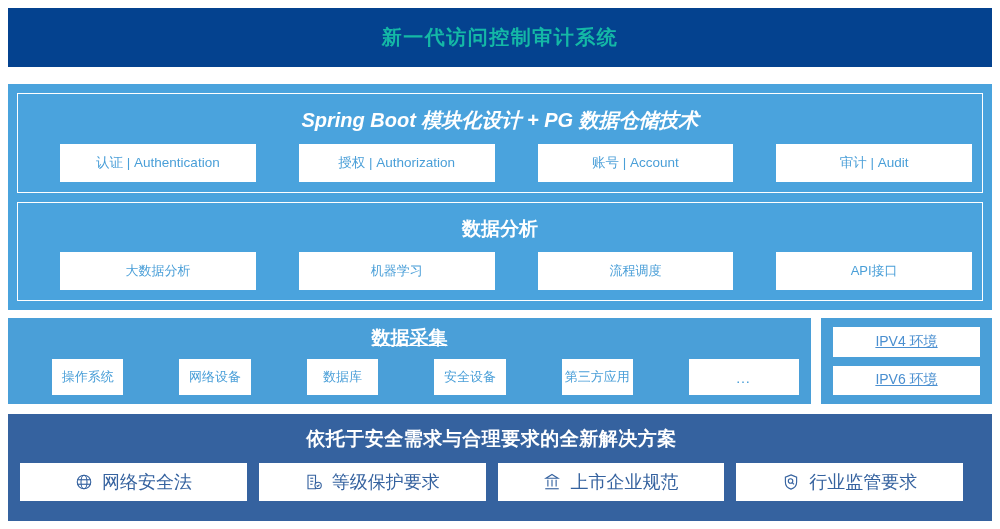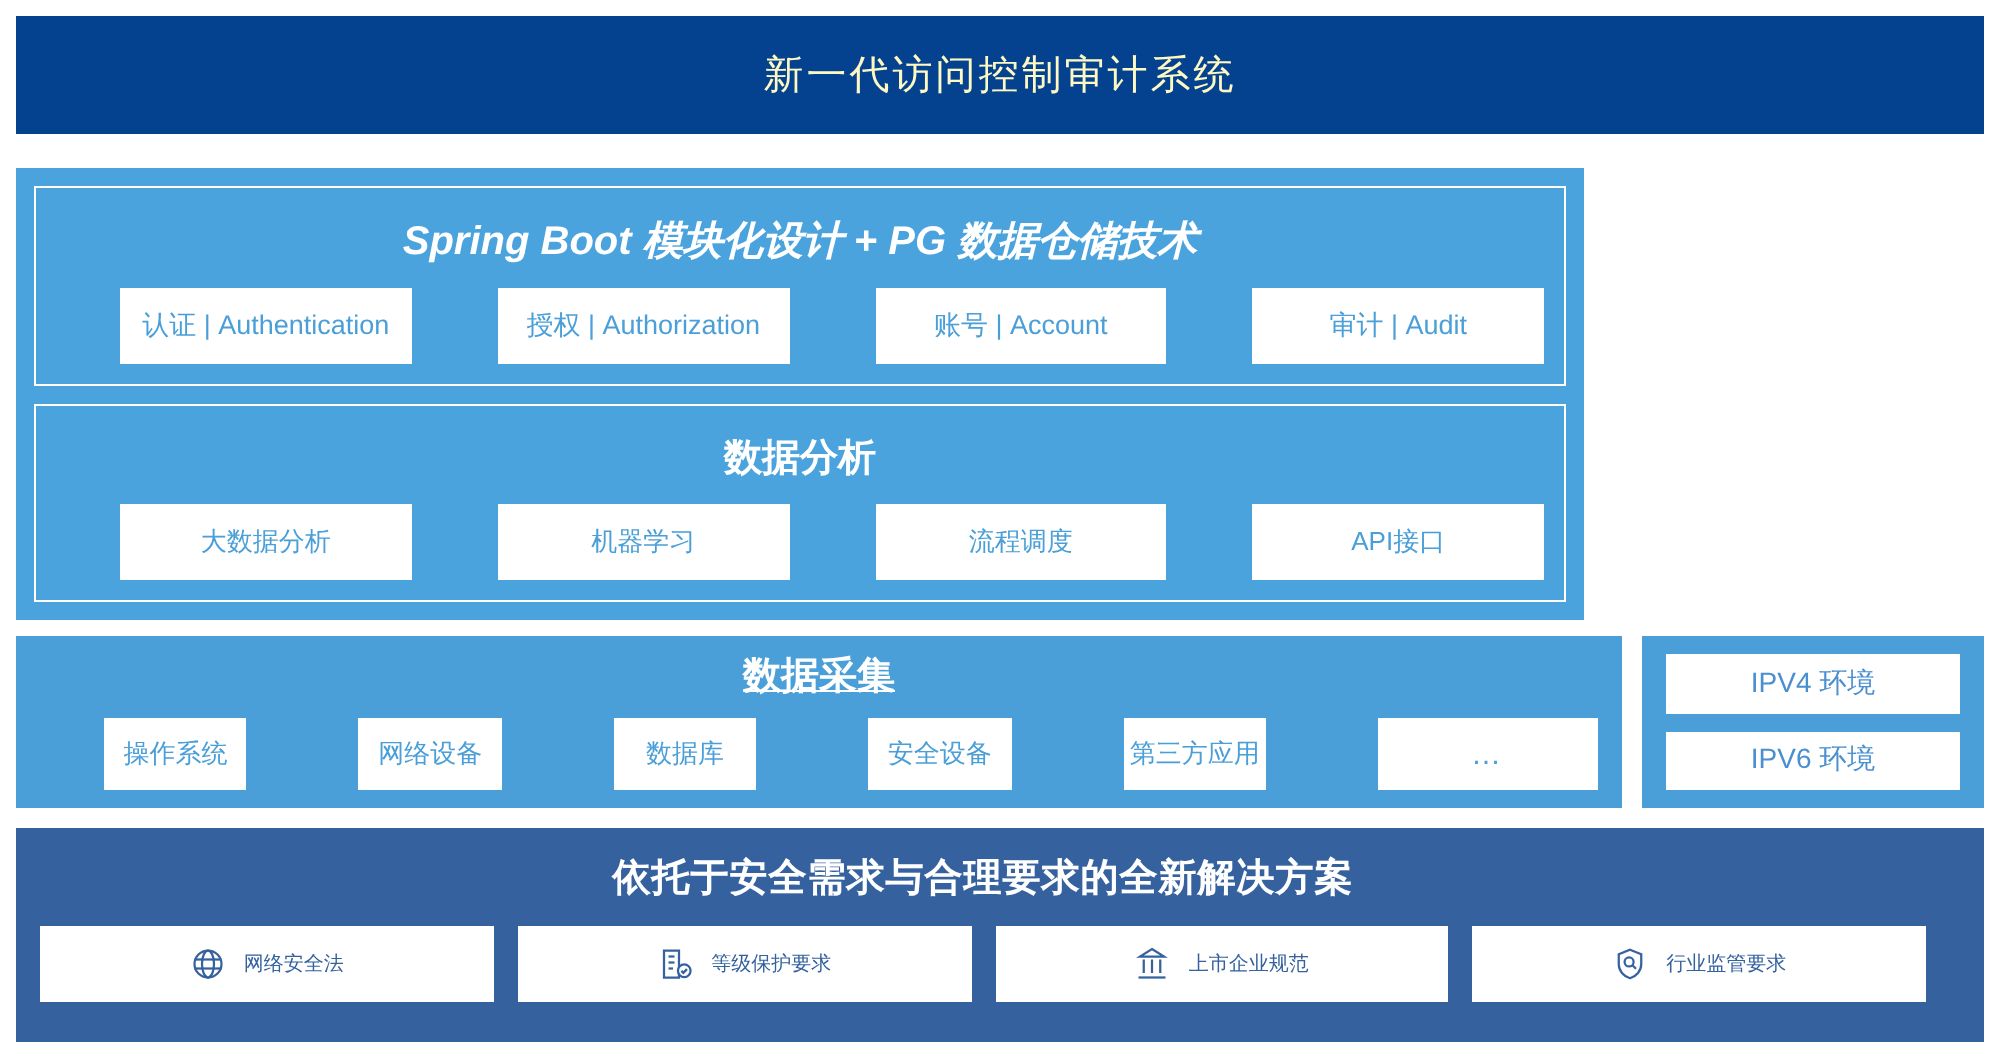--- a/index.html
+++ b/index.html
@@ -27,32 +27,32 @@
     left: 8px;
     top: 8px;
     width: 984px;
     height: 59px;
     background: #04428f;
     display: flex;
     align-items: center;
     justify-content: center;
   }
   .header-title {
-    color: #fef9c3;
+    color: #14b8a6;
     font-size: 20px;
-    font-weight: normal;
+    font-weight: bold;
     letter-spacing: 1.5px;
   }
 
   
   .platform-band {
     position: absolute;
     left: 8px;
     top: 84px;
-    width: 784px;
+    width: 984px;
     height: 226px;
     background: #4aa3dd;
     box-sizing: border-box;
     padding: 9px;
   }
   .panel {
     border: 1px solid #ffffff;
     box-sizing: border-box;
     padding: 8px 10px 10px 10px;
   }
@@ -132,20 +132,21 @@
     gap: 9px;
   }
   .ip-chip {
     flex: 1 1 0;
     background: #ffffff;
     color: #4a8fd0;
     font-size: 14px;
     display: flex;
     align-items: center;
     justify-content: center;
+    text-decoration: underline;
   }
 
   
   .solution-band {
     position: absolute;
     left: 8px;
     top: 414px;
     width: 984px;
     height: 107px;
     background: #35629f;
@@ -163,21 +164,21 @@
   .solution-row { display: flex; gap: 12px; }
   .solution-chip {
     flex: 1 1 0;
     background: #ffffff;
     height: 38px;
     display: flex;
     align-items: center;
     justify-content: center;
     gap: 9px;
     color: #35629f;
-    font-size: 10px;
+    font-size: 18px;
     box-sizing: border-box;
   }
   .solution-chip .ico {
     width: 18px;
     height: 18px;
     display: inline-flex;
     align-items: center;
     justify-content: center;
     flex: 0 0 auto;
   }

